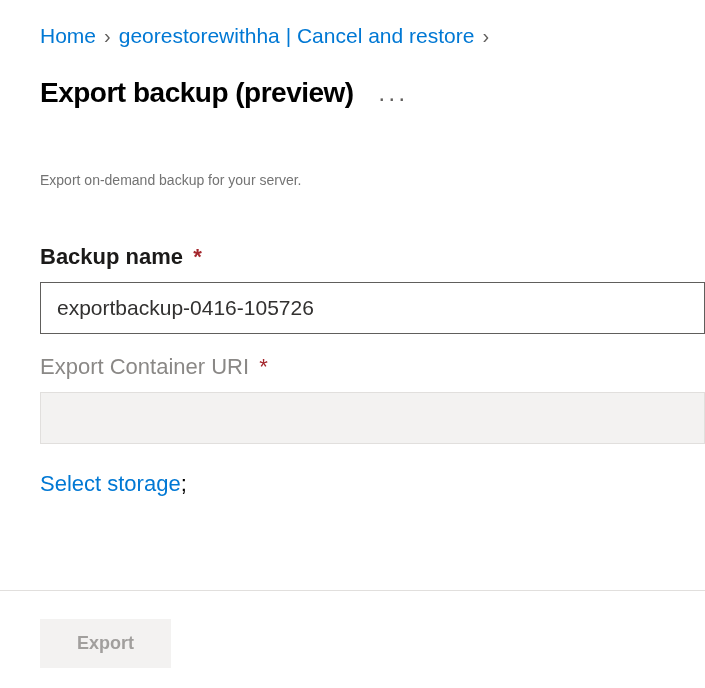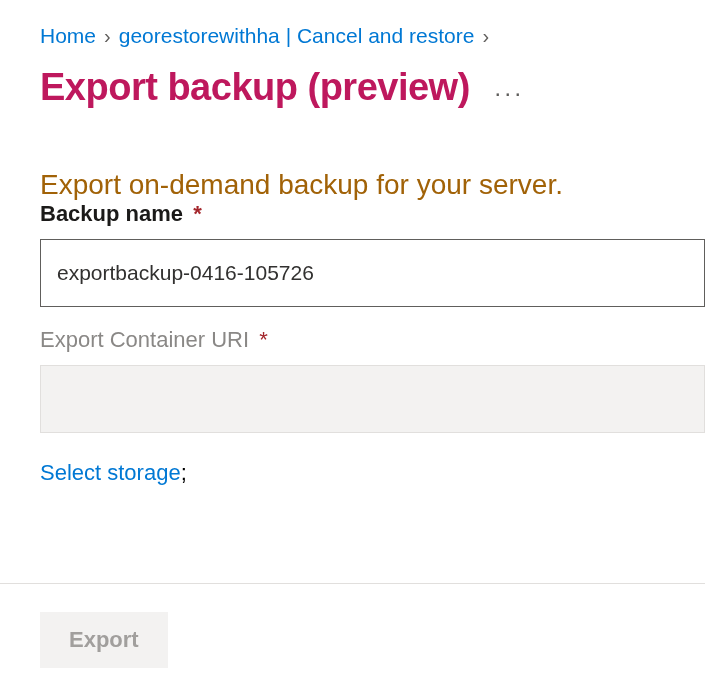--- a/index.html
+++ b/index.html
@@ -14,69 +14,70 @@
       padding: 24px 0 0 40px;
       height: 100%;
       position: relative;
     }
     .breadcrumb {
       display: flex;
       align-items: center;
       gap: 8px;
       font-size: 21px;
       color: #323130;
-      margin-bottom: 18px;
+      margin-bottom: 26px;
       text-align: center;
     }
     .breadcrumb a {
       color: #0078d4;
       text-decoration: none;
       cursor: pointer;
     }
     .breadcrumb .sep {
       color: #605e5c;
       font-size: 20px;
       font-weight: 300;
     }
     .title-row {
       display: flex;
       align-items: center;
       gap: 24px;
       margin-bottom: 60px;
     }
     h1 {
-      font-size: 38px;
+      font-size: 28px;
       font-weight: 700;
-      color: #be185d;
+      color: #000000;
       letter-spacing: -0.5px;
     }
     .more-dots {
       font-size: 24px;
       color: #605e5c;
       letter-spacing: 2px;
       cursor: pointer;
       margin-top: 10px;
     }
     .description {
-      font-size: 28px;
-      color: #a16207;
+      font-size: 14px;
+      color: #737373;
+      margin-bottom: 56px;
     }
     .field { margin-bottom: 20px; }
     .field-label {
       font-size: 22px;
       font-weight: 600;
       color: #1b1a19;
       margin-bottom: 12px;
       display: block;
     }
     .field-label.disabled { color: #8a8886; font-weight: 400; }
     .required { color: #a4262c; margin-left: 4px; }
     .input {
       width: 100%;
-      height: 68px;
+      height: 52px;
       border: 1px solid #605e5c;
       padding: 0 16px;
       font-size: 21px;
       font-family: inherit;
       color: #323130;
       background: #fff;
       outline: none;
     }
     .input.disabled {
       background: #f3f2f1;
@@ -96,23 +97,23 @@
       position: absolute;
       left: 0;
       right: 0;
       bottom: 20px;
       border-top: 1px solid #e1dfdd;
       padding: 28px 0 0 40px;
       display: flex;
       gap: 22px;
     }
     .btn {
-      height: 56px;
-      padding: 0 28px;
-      font-size: 22px;
+      height: 49px;
+      padding: 0 36px;
+      font-size: 18px;
       font-weight: 600;
       font-family: inherit;
       border: 1px solid #8a8886;
       background: #fff;
       color: #323130;
       cursor: pointer;
     }
     .btn.primary-disabled {
       background: #f3f2f1;
       border-color: #f3f2f1;

